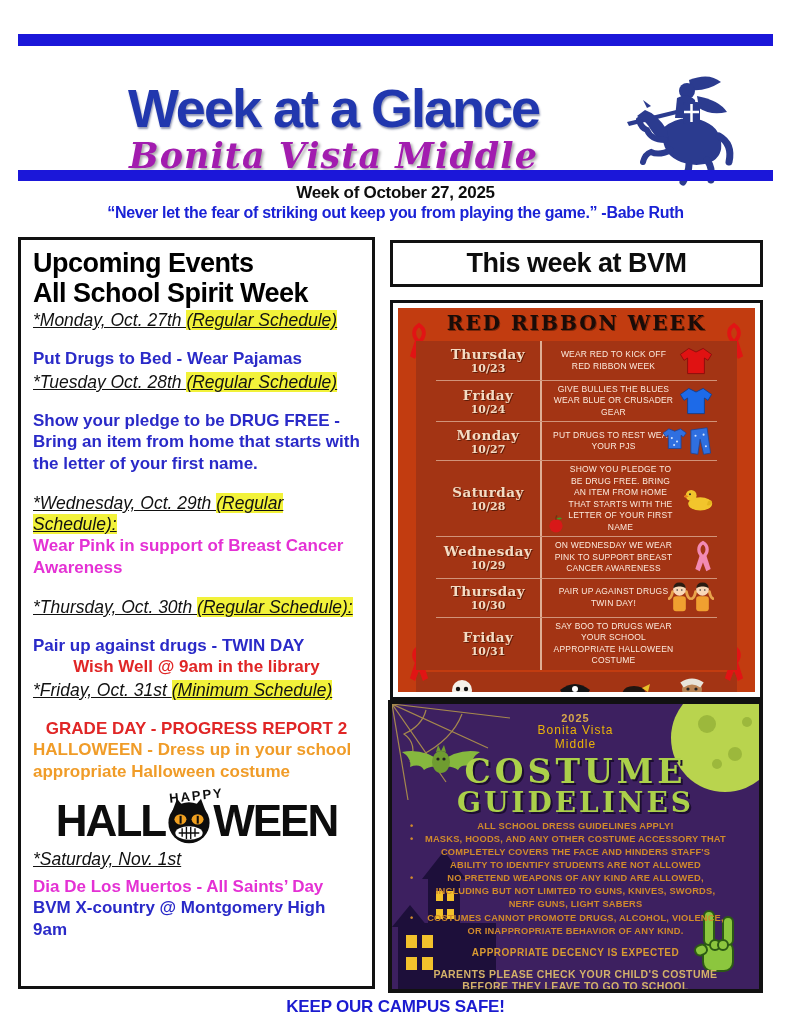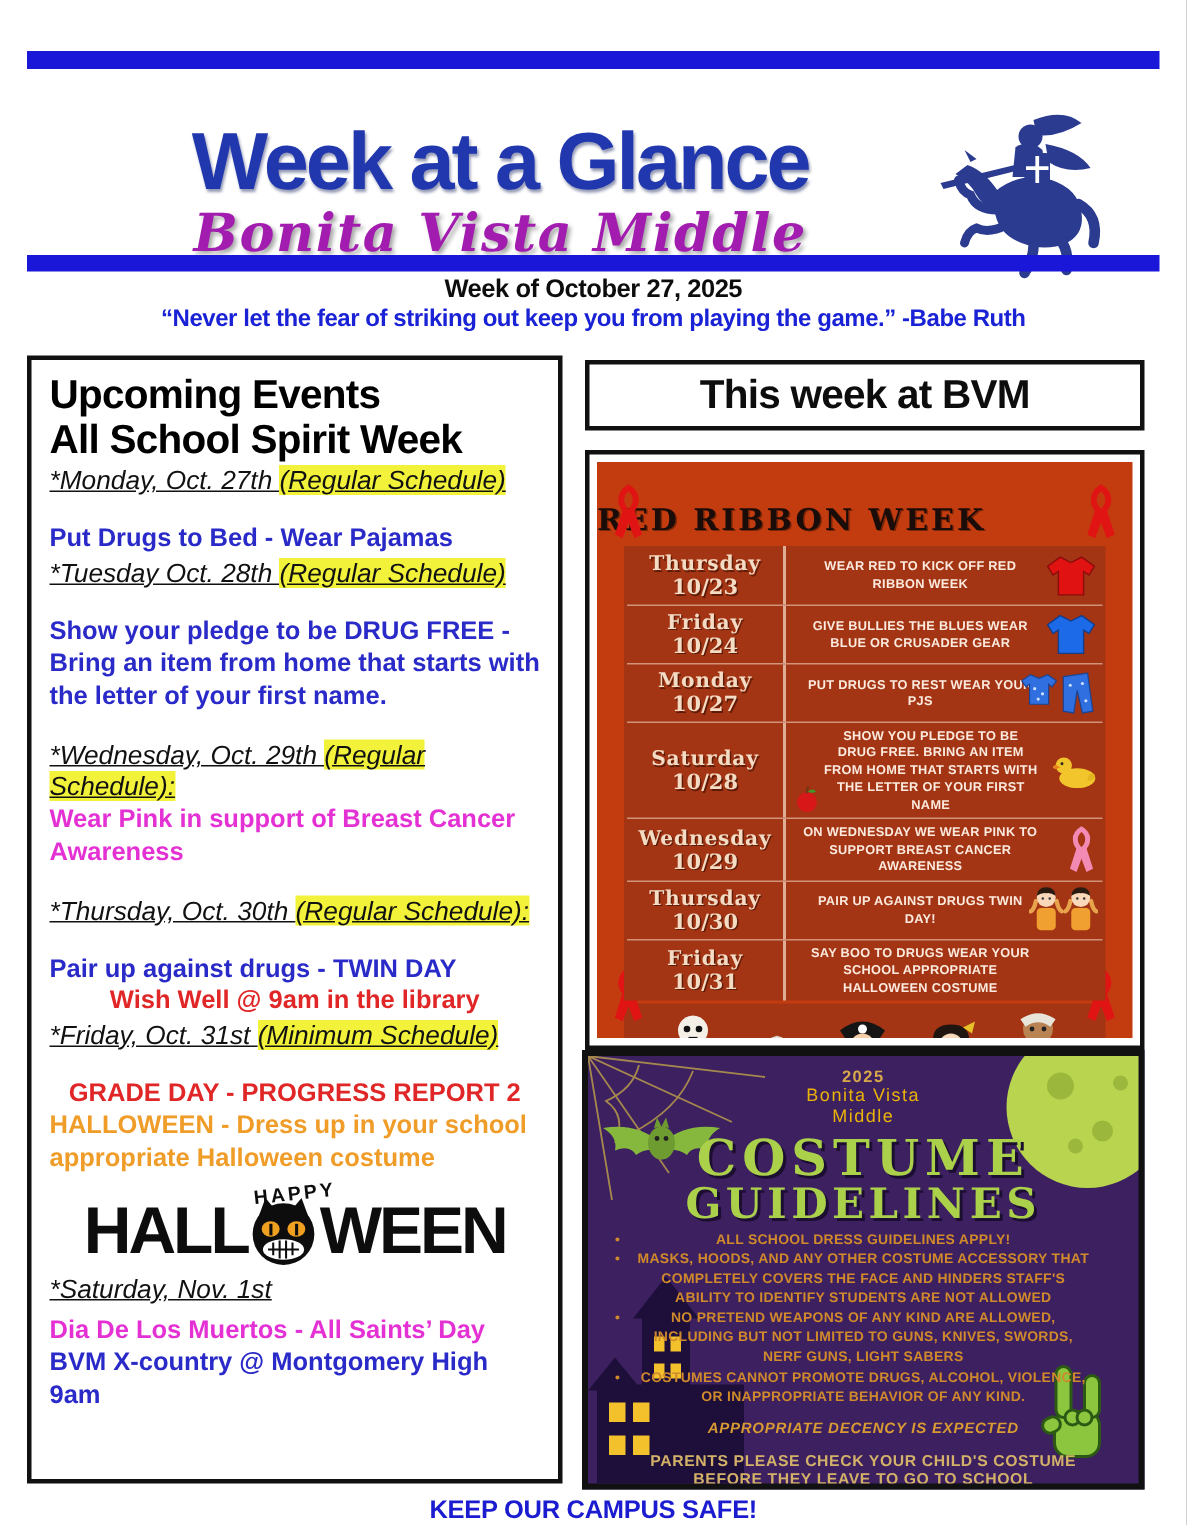--- a/index.html
+++ b/index.html
@@ -48,35 +48,35 @@
   .hw-cat { width:52px; height:48px; margin:0 -2px; }
 
   
   .bvm-box { position:absolute; left:390px; top:240px; width:373px; height:47px;
     border:3px solid #111; background:#fff; display:flex; align-items:center; justify-content:center; }
   .bvm-box span { font-size:27px; font-weight:800; color:#0d0d0d; letter-spacing:-0.5px; }
 
   .red-frame { position:absolute; left:390px; top:300px; width:373px; height:400px;
     border:3px solid #111; background:#fff; padding:5px; }
   .red-poster { position:relative; width:100%; height:100%; background:#c23c10; overflow:hidden; }
-  .rr-title { text-align:left; font-family:"DejaVu Serif", serif; font-weight:bold;
-    font-size:20px; color:#1a0c08; letter-spacing:2px; padding-top:26px;
+  .rr-title { text-align:center; font-family:"DejaVu Serif", serif; font-weight:bold;
+    font-size:20px; color:#1a0c08; letter-spacing:2px; padding-top:3px;
     text-shadow:1px 1px 0 #7a2508; }
-  .rr-table { position:relative; margin:6px 18px 0 18px; background:#a33414; padding:0 2px; }
+  .rr-table { position:relative; margin:6px 18px 0 18px; background:#a33414; padding:0 20px; }
   .rr-row { display:flex; align-items:stretch; border-top:1px solid rgba(248,226,204,.55); min-height:39px; }
   .rr-row:first-child { border-top:none; }
   .rr-day-cell { width:104px; flex:0 0 auto; display:flex; flex-direction:column;
     align-items:center; justify-content:center; padding:2px 0; }
   .rr-day { font-family:"DejaVu Serif", serif; font-weight:bold; font-size:13.5px;
     color:#f4dcc4; text-shadow:1px 1px 0 #5e1c08; letter-spacing:.5px; }
-  .rr-date { font-family:"DejaVu Serif", serif; font-weight:bold; font-size:14px;
+  .rr-date { font-family:"DejaVu Serif", serif; font-weight:bold; font-size:11px;
     color:#f4dcc4; text-shadow:1px 1px 0 #5e1c08; }
   .rr-desc { flex:1; border-left:2px solid rgba(248,226,204,.7); position:relative;
     display:flex; align-items:center; justify-content:center; padding:3px 42px 3px 10px; }
-  .rr-text { font-size:8.5px; font-weight:700; color:#fbeadd; text-align:center;
+  .rr-text { font-size:8.5px; font-weight:400; color:#fbeadd; text-align:center;
     letter-spacing:.2px; line-height:1.35; }
   .rr-icon { position:absolute; right:3px; top:50%; transform:translateY(-50%); }
   .rr-icon-left { position:absolute; left:5px; bottom:3px; }
   .row-tue .rr-desc { padding-left:24px; }
   .rr-costumes { display:flex; justify-content:center; align-items:flex-end; gap:14px;
     margin:2px 18px 0 18px; background:#a33414; padding:4px 0 8px 0; }
   .corner-ribbon { position:absolute; width:26px; height:44px; }
   .cr-tl { left:8px; top:12px; } .cr-tr { right:8px; top:12px; }
   .cr-bl { left:8px; bottom:6px; } .cr-br { right:8px; bottom:6px; }
 
@@ -87,21 +87,21 @@
   .cg-school { font-size:12px; font-weight:400; color:#eab308; line-height:1.15; letter-spacing:1px; }
   .cg-title1 { font-family:"DejaVu Serif", serif; font-weight:bold; font-size:33px;
     color:#abd04a; letter-spacing:4px; margin-top:3px; line-height:1.0;
     text-shadow:2px 2px 0 #1c0e30; }
   .cg-title2 { font-family:"DejaVu Serif", serif; font-weight:bold; font-size:28px;
     color:#abd04a; letter-spacing:3px; line-height:1.1; text-shadow:2px 2px 0 #1c0e30; }
   .cg-bullets { margin-top:2px; }
   .cg-bullet { position:relative; font-size:9.3px; font-weight:800; color:#d08a2c;
     line-height:1.4; letter-spacing:.2px; }
   .cg-bullet::before { content:"•"; position:absolute; left:-12px; top:0; color:#d08a2c; }
-  .cg-decency { margin-top:9px; font-size:10px; font-weight:800; color:#d89a32; letter-spacing:.5px;font-style:italic; }
+  .cg-decency { margin-top:9px; font-size:10px; font-weight:800; color:#d89a32; letter-spacing:.5px; }
   .cg-parents { margin-top:10px; font-size:10.5px; font-weight:800; color:#d3b169; letter-spacing:.4px; }
   .cg-decor { position:absolute; z-index:1; }
 
   .footer { position:absolute; top:997px; left:0; width:100%; text-align:center;
     font-size:17px; font-weight:800; color:#1b1bd0; letter-spacing:-0.2px; }
 </style>
 </head>
 <body>
 
 <div class="page">

